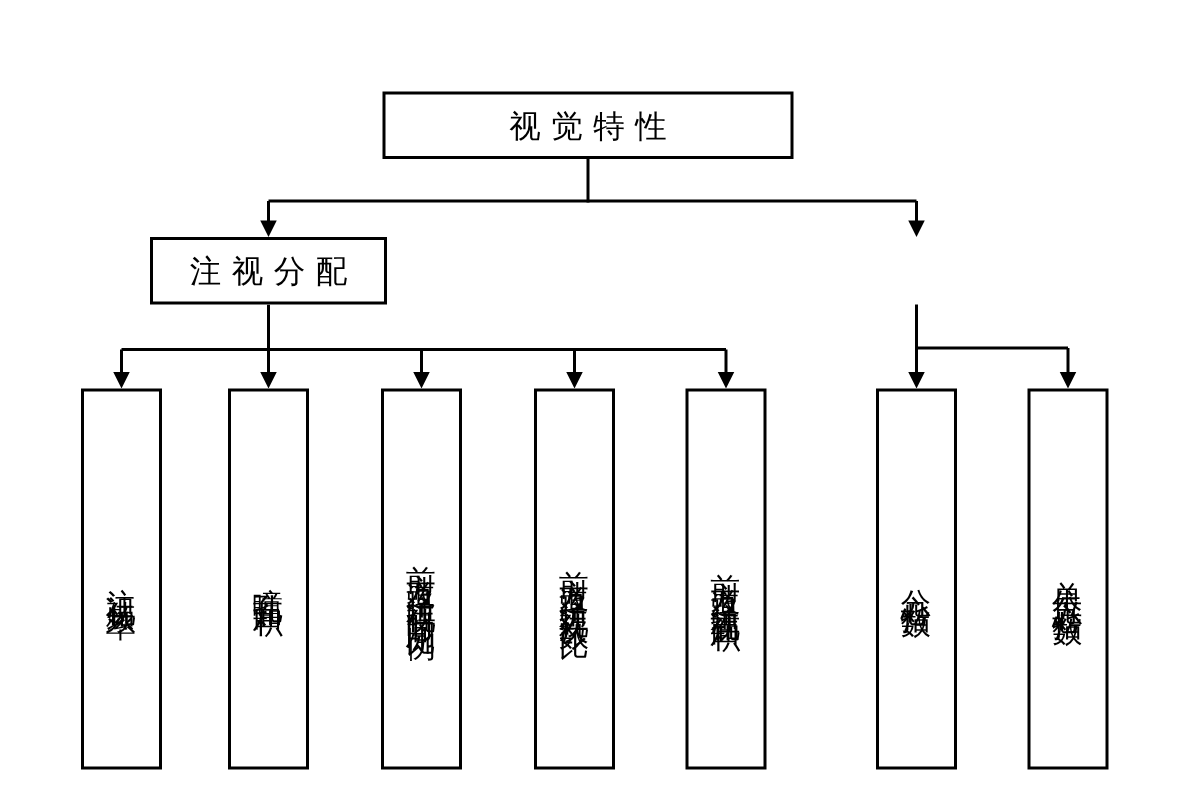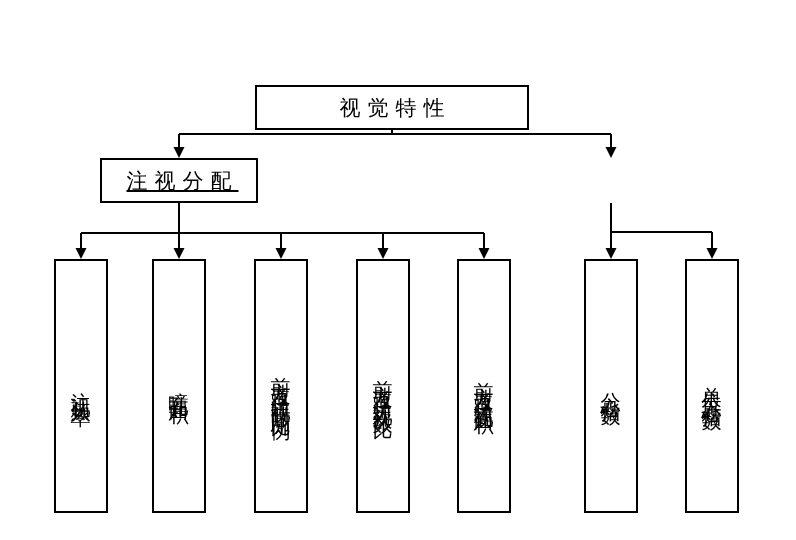--- a/index.html
+++ b/index.html
@@ -25,22 +25,22 @@
     align-items: center;
     justify-content: center;
     text-align: center;
   }
   .h-node {
     font-size: 21px;
     letter-spacing: 7px;
     text-indent: 7px; 
     white-space: nowrap;
   }
-  .root-node  { left: 255px; top: 61px;  width: 274px; height: 45px; margin-top: 24px; }
-  .l2-left    { left: 100px; top: 158px; width: 158px; height: 45px; text-decoration: underline; }
+  .root-node  { left: 255px; top: 61px;  width: 274px; height: 45px; }
+  .l2-left    { left: 100px; top: 158px; width: 158px; height: 45px; }
   .l2-right   { left: 532px; top: 158px; width: 158px; height: 45px; }
   .leaf {
     top: 259px;
     width: 54px;
     height: 254px;
   }
   .leaf .v-text {
     writing-mode: vertical-rl;
     text-orientation: upright;
     font-size: 20px;

